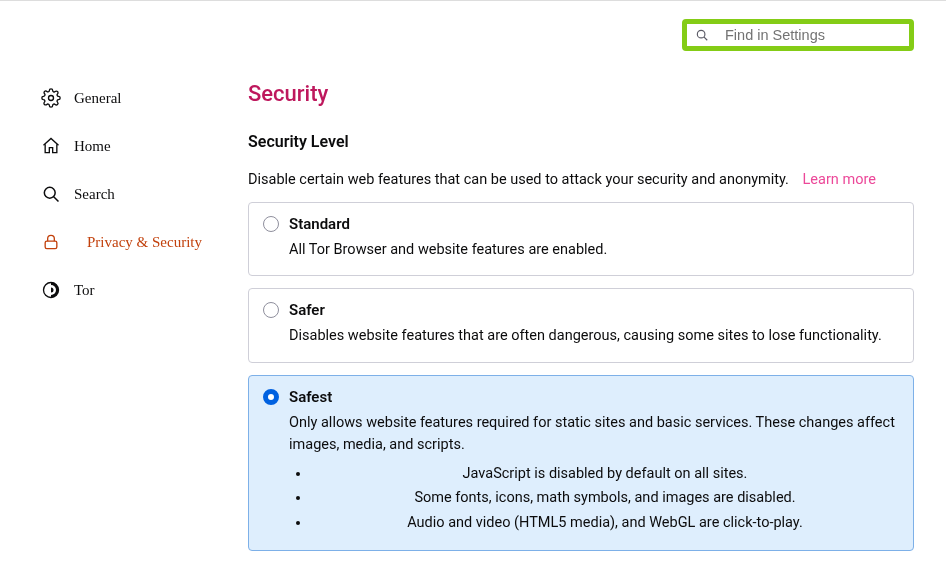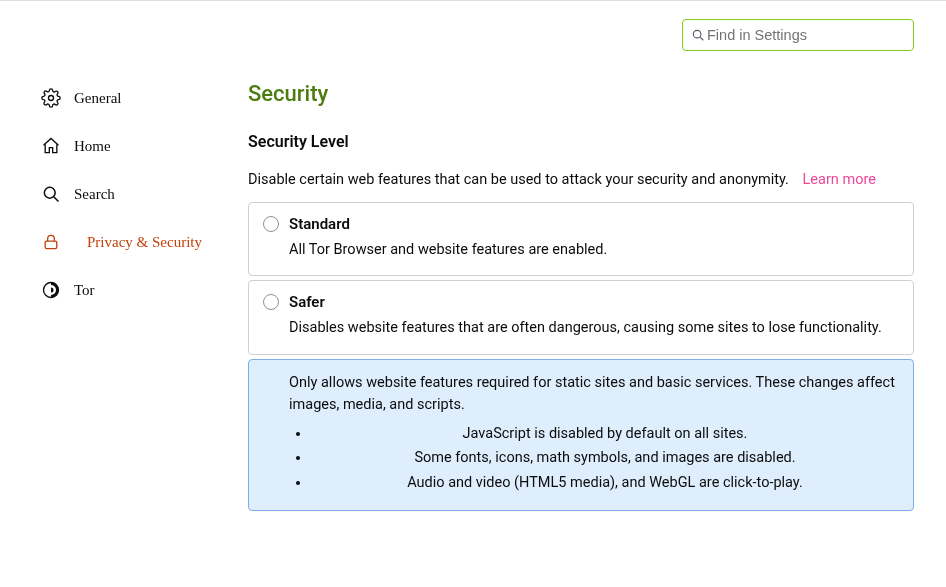--- a/index.html
+++ b/index.html
@@ -38,46 +38,46 @@
     .main {
       flex: 1;
       padding-top: 18px;
       padding-right: 32px;
       padding-left: 30px;
     }
     .search-wrap { display:flex; justify-content:flex-end; margin-bottom: 30px; }
     .search-box {
       width: 232px;
       height: 32px;
-      border: 1px solid #84cc16;
+      border: 5px solid #84cc16;
       border-radius: 4px;
       display: flex;
       align-items: center;
       padding: 0 8px;
-      gap: 2px;
+      gap: 16px;
     }
     .search-box input {
       border: none;
       outline: none;
       flex:1;
       font-size: 14.5px;
       color: #0c0c0d;
       background: transparent;
     }
     .search-box input::placeholder { color: #737373; }
     .search-icon { color: #5b5b66; display:flex; }
-    h1.page-title { font-size: 22px; font-weight: 500; margin-bottom: 26px; color:#4d7c0f; }
+    h1.page-title { font-size: 22px; font-weight: 500; margin-bottom: 26px; color:#be185d; }
     h2.section-title { font-size: 16px; font-weight: 600; margin-bottom: 20px; }
     .section-desc { font-size: 14.5px; margin-bottom: 14px; }
     .learn-more { color: #ec4899; text-decoration: none; margin-left: 10px; cursor:pointer; }
     .option-card {
       border: 1px solid #cfcfd8;
       border-radius: 4px;
       padding: 12px 14px 14px 14px;
-      margin-bottom: 4px;
+      margin-bottom: 12px;
       background: #fff;
     }
     .option-card.selected {
       background: #deeefd;
       border-color: #7db0e8;
     }
     .option-head { display:flex; align-items:center; gap:10px; margin-bottom:6px; }
     .radio {
       width:16px; height:16px; border-radius:50%;
       border:1px solid #8f8f9d; background:#fff; flex-shrink:0;
@@ -181,20 +181,24 @@
 
     <div class="option-card">
       <div class="option-head">
         <span class="radio"></span>
         <span class="option-name">Safer</span>
       </div>
       <div class="option-body">Disables website features that are often dangerous, causing some sites to lose functionality.</div>
     </div>
 
     <div class="option-card selected">
+      <div class="option-head">
+        <span class="radio"></span>
+        <span class="option-name">Safest</span>
+      </div>
       <div class="option-body">
         <div>Only allows website features required for static sites and basic services. These changes affect images, media, and scripts.</div>
         <ul>
           <li>JavaScript is disabled by default on all sites.</li>
           <li>Some fonts, icons, math symbols, and images are disabled.</li>
           <li>Audio and video (HTML5 media), and WebGL are click-to-play.</li>
         </ul>
       </div>
     </div>
 

